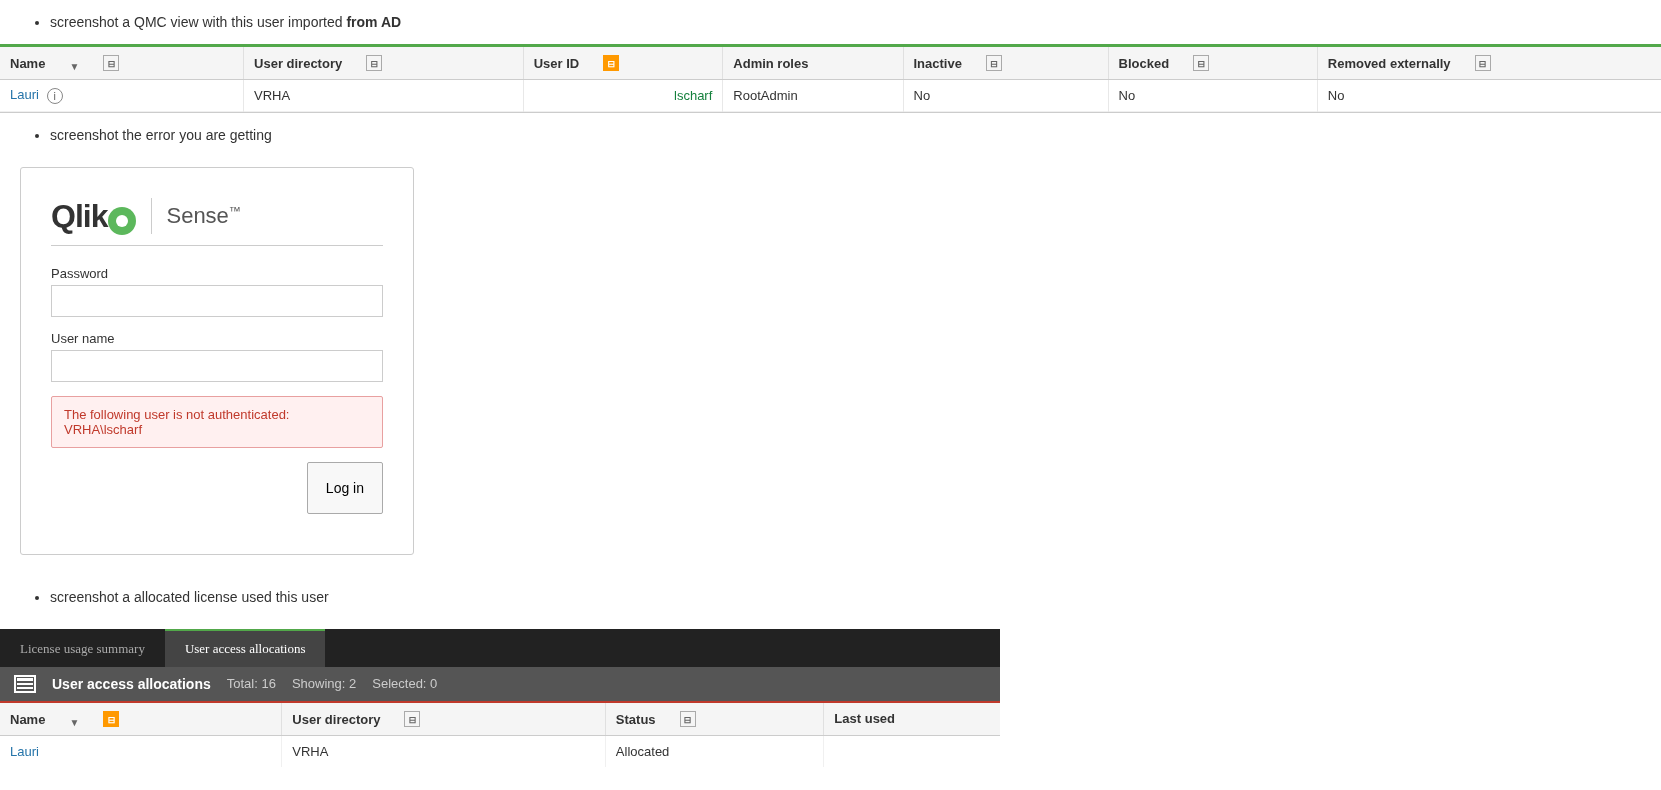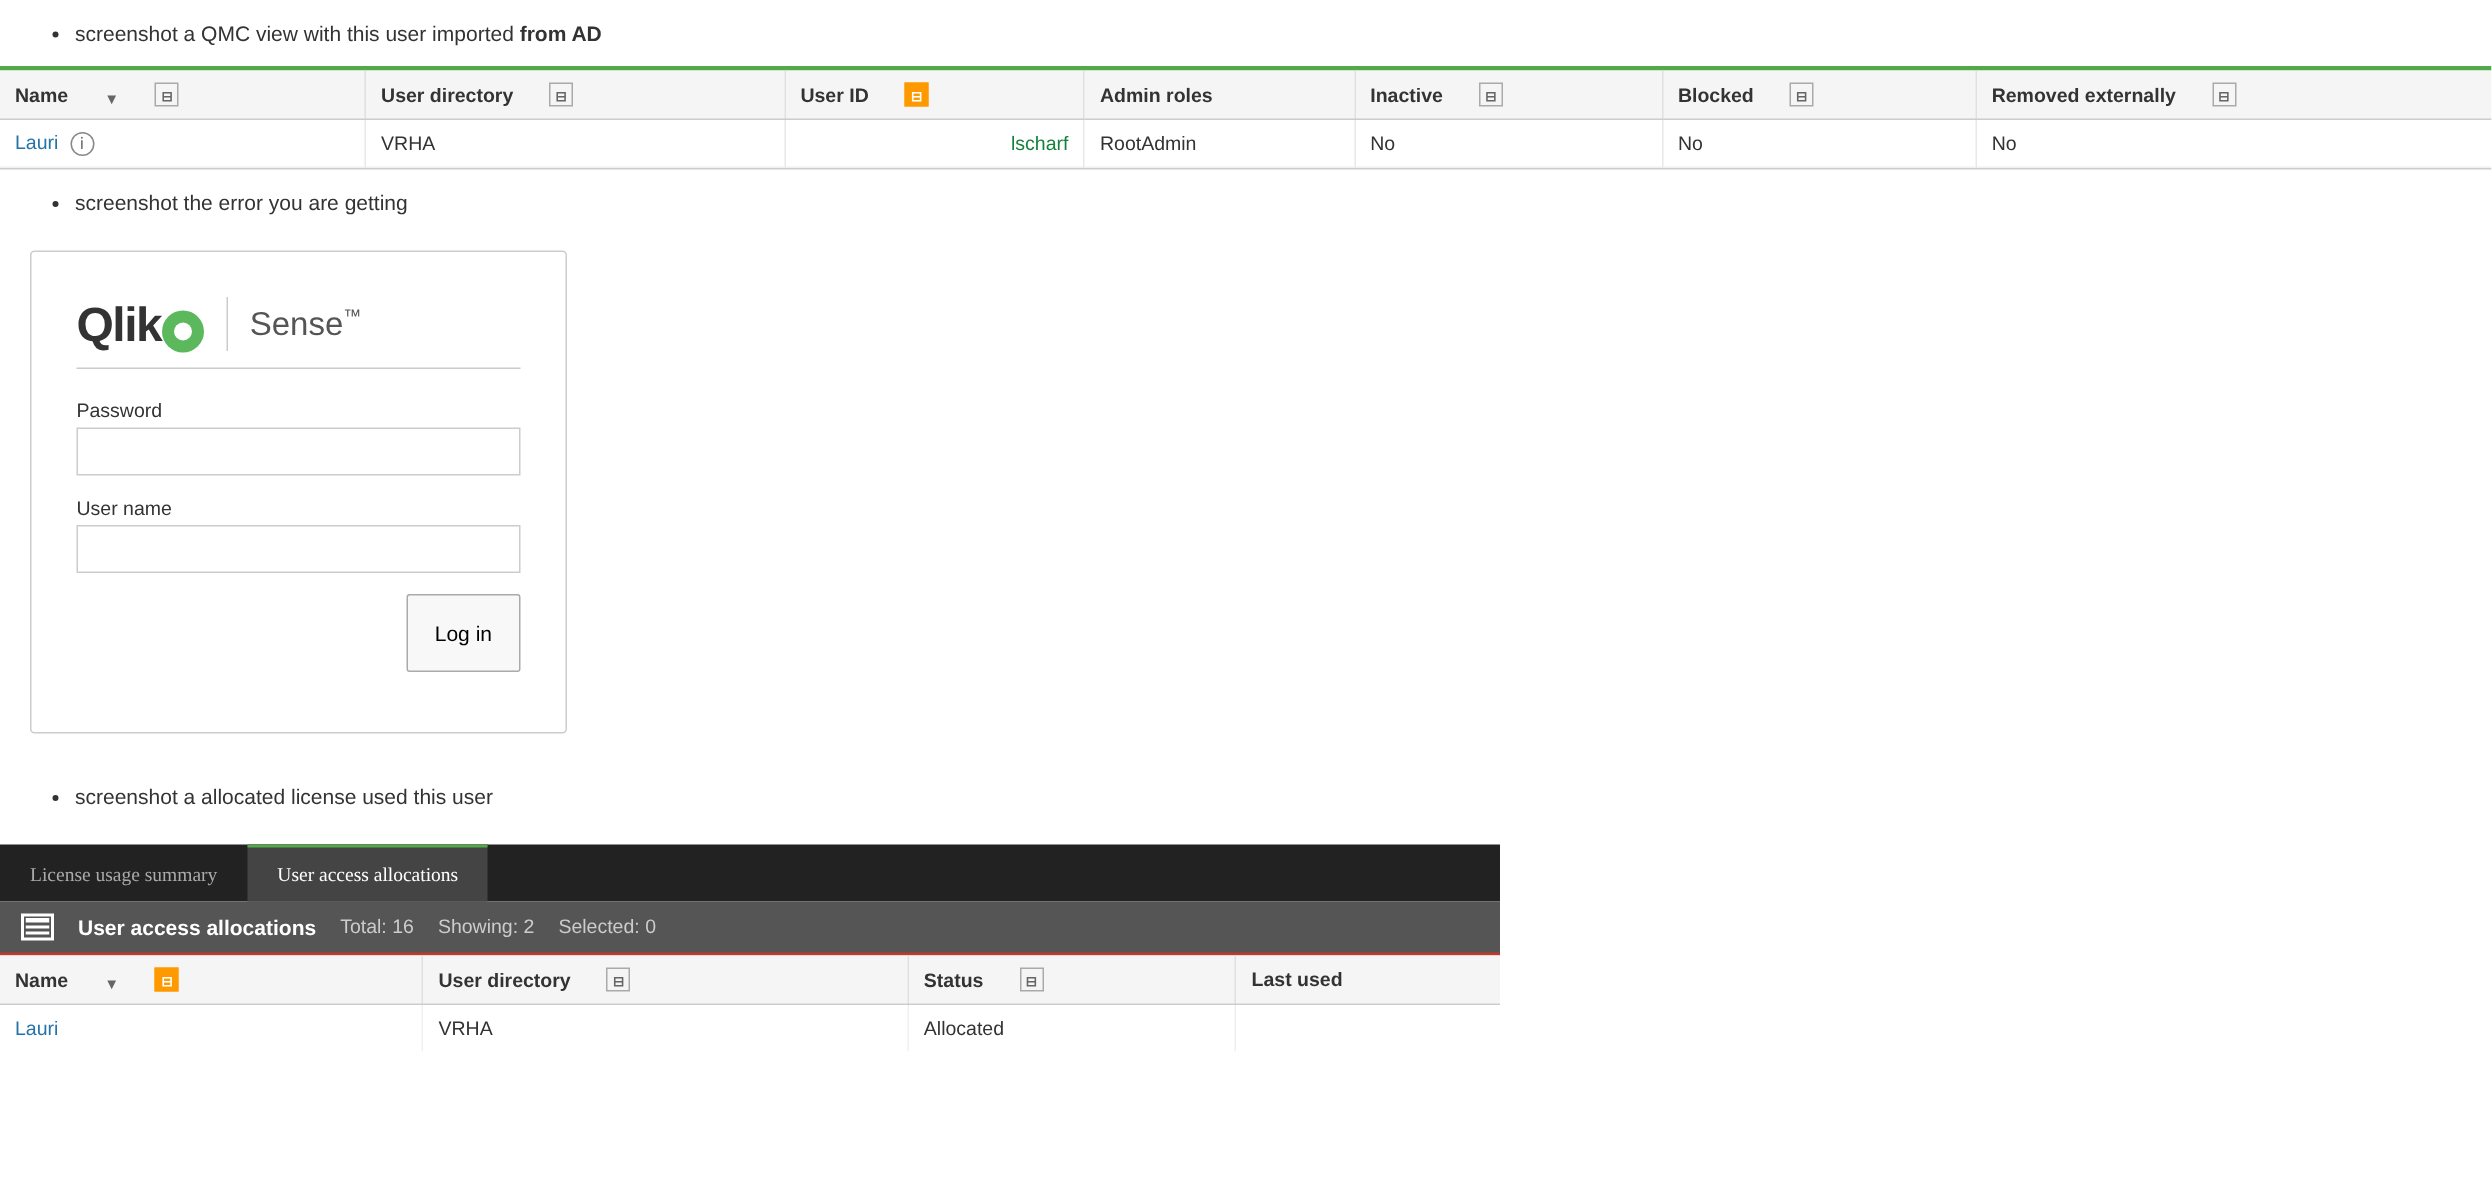--- a/index.html
+++ b/index.html
@@ -82,21 +82,21 @@
       color: #666;
       margin-left: 4px;
       vertical-align: middle;
     }
 
     
     .login-box-wrapper {
       margin: 10px 20px 20px 20px;
       border: 1px solid #ccc;
       border-radius: 3px;
-      width: 358px;
+      width: 394px;
       background: #fff;
       padding: 30px 30px 40px 30px;
     }
     .qlik-logo {
       display: flex;
       align-items: center;
       margin-bottom: 20px;
       border-bottom: 1px solid #ccc;
       padding-bottom: 10px;
     }
@@ -342,20 +342,21 @@
     <span class="qlik-sense-text">Sense<sup class="sense-tm">™</sup></span>
   </div>
   <div class="login-field-group">
     <label class="login-field-label">Password</label>
     <input class="login-input" type="password" value="" style="">
   </div>
   <div class="login-field-group">
     <label class="login-field-label">User name</label>
     <input class="login-input" type="text" value="" style="">
   </div>
+  <div class="login-error">The following user is not authenticated: VRHA\lscharf</div>
   <div class="login-btn-wrapper">
     <button class="login-btn">Log in</button>
   </div>
 </div>
 
 <div class="bullet-section">
   <ul>
     <li>screenshot a allocated license used this user</li>
   </ul>
 </div>

